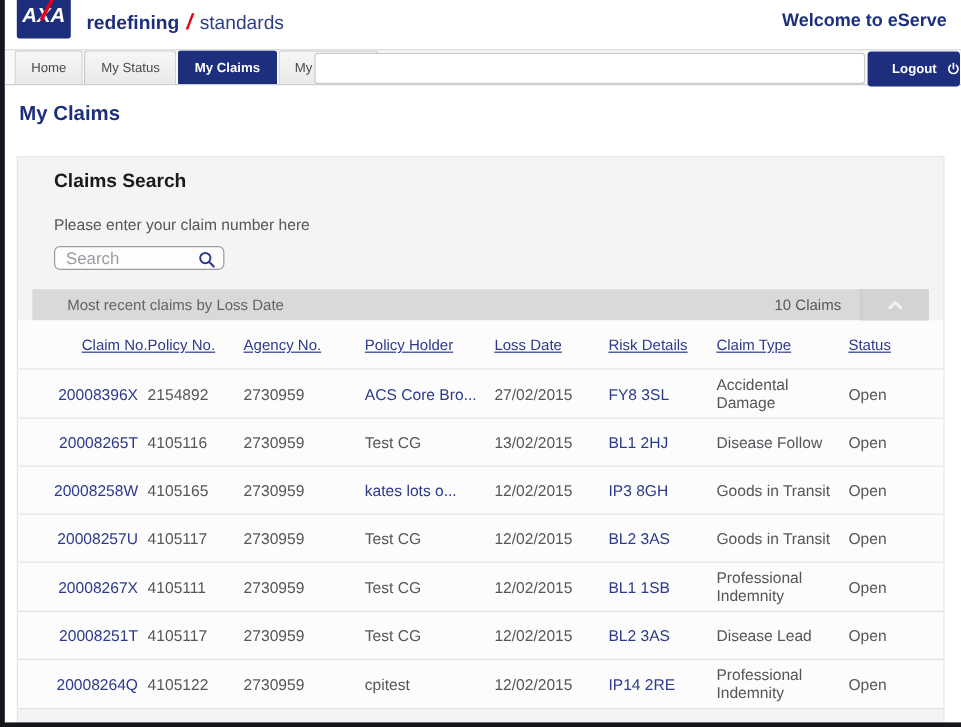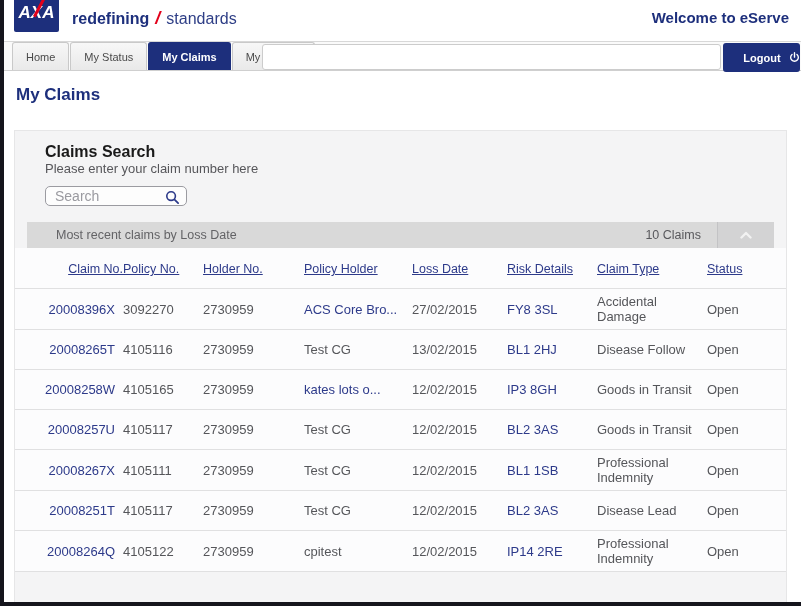--- a/index.html
+++ b/index.html
@@ -48,21 +48,21 @@
   .logout span{color:#fff;font-size:11px;font-weight:bold;}
   .logout svg{width:11px;height:11px;}
 
   
   .page-title{margin:14px 0 0 12px;font-size:17px;font-weight:bold;color:var(--navy);}
 
   
   .card{position:absolute;left:10px;top:130px;width:773px;height:560px;background:var(--card-gray);
     border:1px solid #e6e6e7;}
   .search-sec{padding:12px 0 14px 30px;}
-  .search-head{font-size:16px;font-weight:bold;color:#1a1a1a;margin-bottom:0;}
+  .search-head{font-size:16px;font-weight:bold;color:#1a1a1a;margin-bottom:19px;}
   .search-instr{font-size:13px;color:#56565a;margin-bottom:10px;}
   .search-wrap{position:relative;width:142px;}
   .search-input{width:142px;height:20px;border:1.5px solid #9b9ba1;border-radius:5px;background:#fdfdfd;
     font-family:"Liberation Sans",sans-serif;font-size:14px;color:#333;padding:0 26px 0 9px;outline:none;}
   .search-input::placeholder{color:#9a9aa0;}
   .search-icon{position:absolute;right:7px;top:4px;width:15px;height:15px;cursor:pointer;}
 
   
   .rbar{margin:2px 12px 0 12px;height:26px;background:var(--bar-gray);display:flex;align-items:center;padding-left:11px;}
   .rbar-label{flex:1;padding-left:18px;font-size:12.5px;color:#636366;}
@@ -146,31 +146,31 @@
         <svg viewBox="0 0 12 8">
           <path d="M1.5 6.5 L6 2 L10.5 6.5" stroke="#f2f2f2" stroke-width="2.4" fill="none" stroke-linecap="round" stroke-linejoin="round"></path>
         </svg>
       </div>
     </div>
 
     <div class="tbl">
       <div class="thead">
         <span class="th c0">Claim No.</span>
         <span class="th c1">Policy No.</span>
-        <span class="th c2">Holder No.</span>
+        <span class="th c2">Agency No.</span>
         <span class="th c3">Policy Holder</span>
         <span class="th c4">Loss Date</span>
         <span class="th c5">Risk Details</span>
         <span class="th c6">Claim Type</span>
         <span class="th c7">Status</span>
       </div>
       <div id="tbody">
   <div class="trow">
     <a class="cell c0 link">20008396X</a>
-    <span class="cell c1">3092270</span>
+    <span class="cell c1">2154892</span>
     <span class="cell c2">2730959</span>
     <span class="cell c3 link">ACS Core Bro...</span>
     <span class="cell c4">27/02/2015</span>
     <span class="cell c5 link">FY8 3SL</span>
     <span class="cell c6">Accidental Damage</span>
     <span class="cell c7">Open</span>
   </div>
 
   <div class="trow">
     <a class="cell c0 link">20008265T</a>

